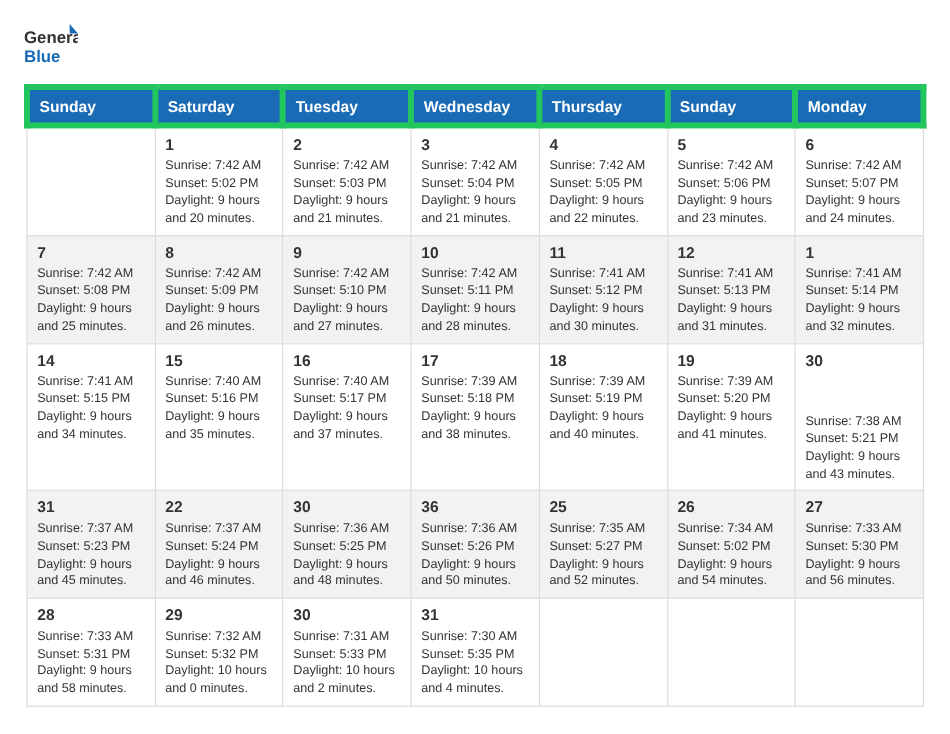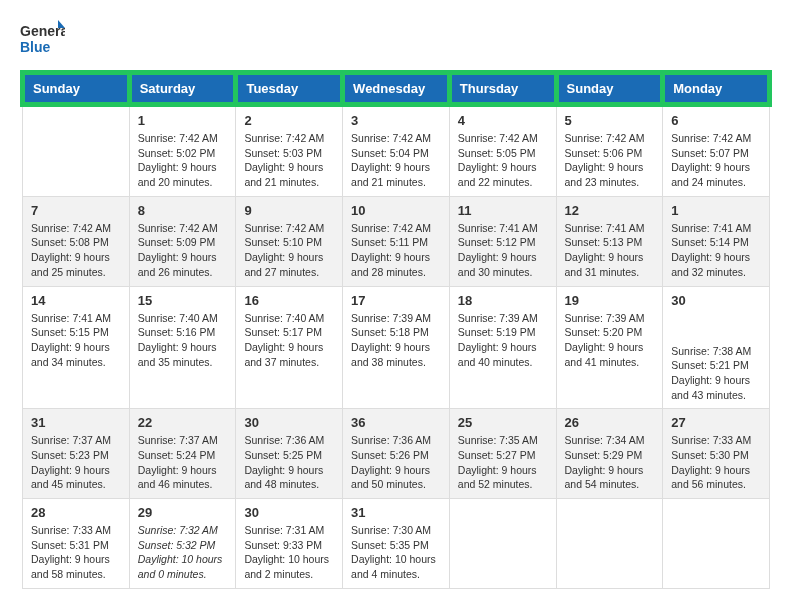--- a/index.html
+++ b/index.html
@@ -286,21 +286,21 @@
         <td>
           <span class="day-number">25</span>
           <div class="day-info" style="white-space: pre-line;">Sunrise: 7:35 AM
 Sunset: 5:27 PM
 Daylight: 9 hours
 and 52 minutes.</div>
         </td>
         <td>
           <span class="day-number">26</span>
           <div class="day-info" style="white-space: pre-line;">Sunrise: 7:34 AM
-Sunset: 5:29 PM
+Sunset: 5:02 PM
 Daylight: 9 hours
 and 54 minutes.</div>
         </td>
         <td>
           <span class="day-number">27</span>
           <div class="day-info" style="white-space: pre-line;">Sunrise: 7:33 AM
 Sunset: 5:30 PM
 Daylight: 9 hours
 and 56 minutes.</div>
         </td>
@@ -308,29 +308,29 @@
       <tr>
         <td>
           <span class="day-number">28</span>
           <div class="day-info" style="white-space: pre-line;">Sunrise: 7:33 AM
 Sunset: 5:31 PM
 Daylight: 9 hours
 and 58 minutes.</div>
         </td>
         <td>
           <span class="day-number">29</span>
-          <div class="day-info" style="white-space: pre-line; font-style: italic;">Sunrise: 7:32 AM
+          <div class="day-info" style="white-space: pre-line;">Sunrise: 7:32 AM
 Sunset: 5:32 PM
 Daylight: 10 hours
 and 0 minutes.</div>
         </td>
         <td>
           <span class="day-number">30</span>
           <div class="day-info" style="white-space: pre-line;">Sunrise: 7:31 AM
-Sunset: 9:33 PM
+Sunset: 5:33 PM
 Daylight: 10 hours
 and 2 minutes.</div>
         </td>
         <td>
           <span class="day-number">31</span>
           <div class="day-info" style="white-space: pre-line;">Sunrise: 7:30 AM
 Sunset: 5:35 PM
 Daylight: 10 hours
 and 4 minutes.</div>
         </td>

